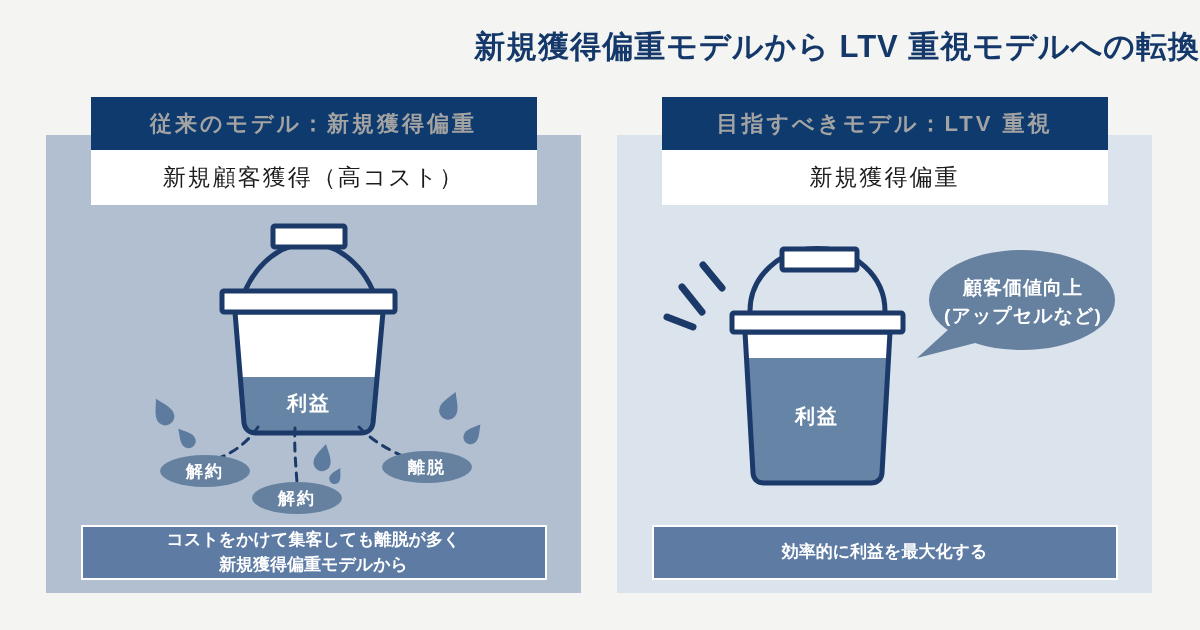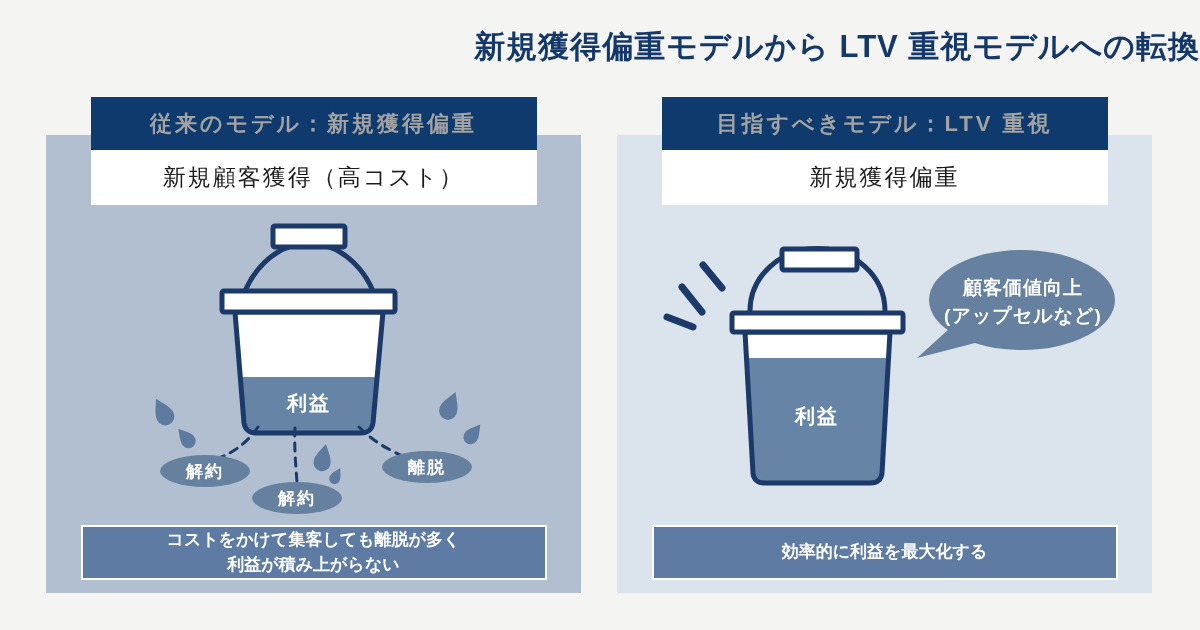--- a/index.html
+++ b/index.html
@@ -83,21 +83,21 @@
       <text x="159" y="272" text-anchor="middle" font-size="17" font-weight="bold" fill="#ffffff" letter-spacing="2">解約</text>
       <ellipse cx="251" cy="293" rx="45" ry="16" fill="#66819f"></ellipse>
       <text x="251" y="299" text-anchor="middle" font-size="17" font-weight="bold" fill="#ffffff" letter-spacing="2">解約</text>
       <ellipse cx="381" cy="262" rx="45" ry="16" fill="#66819f"></ellipse>
       <text x="381" y="268" text-anchor="middle" font-size="17" font-weight="bold" fill="#ffffff" letter-spacing="2">離脱</text>
     </g>
   </svg>
 
   <div class="caption">
     <span>コストをかけて集客しても離脱が多く</span>
-    <span>利益が積み上がらない</span>
+    <span>新規獲得偏重モデルから</span>
   </div>
 </div>
 
 <div class="panel panel-right">
   <div class="head">
     <div class="head-navy">目指すべきモデル：LTV 重視</div>
     <div class="head-white">新規獲得偏重</div>
   </div>
 
   <svg class="art" viewBox="0 0 535 375">

